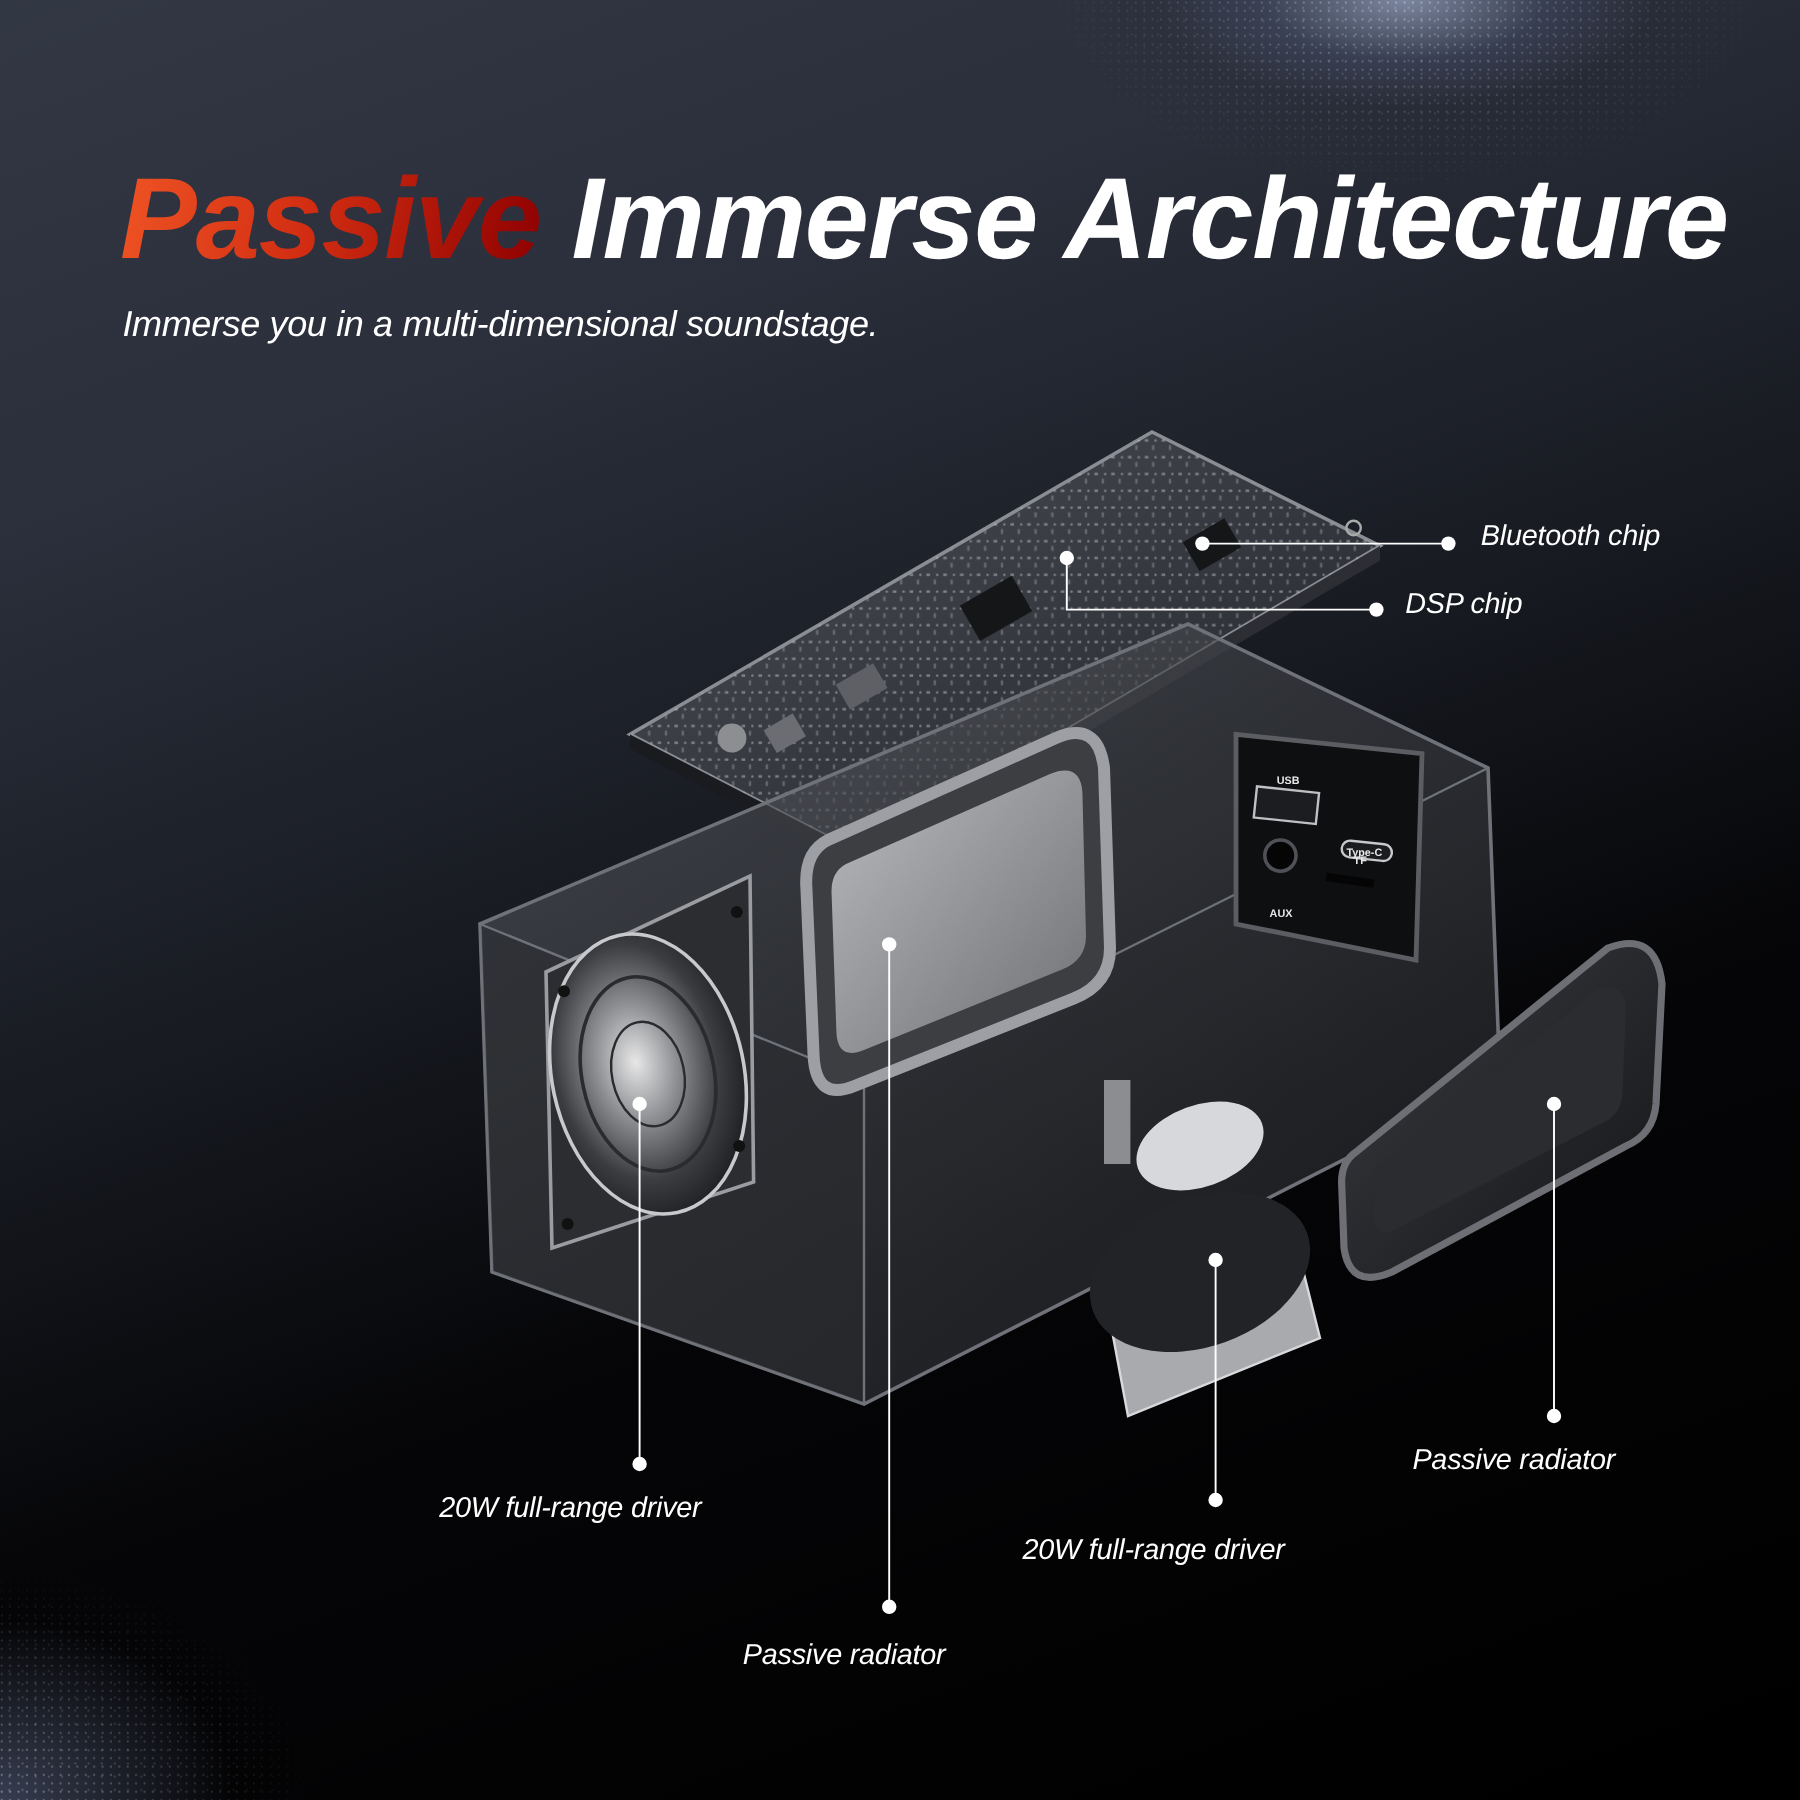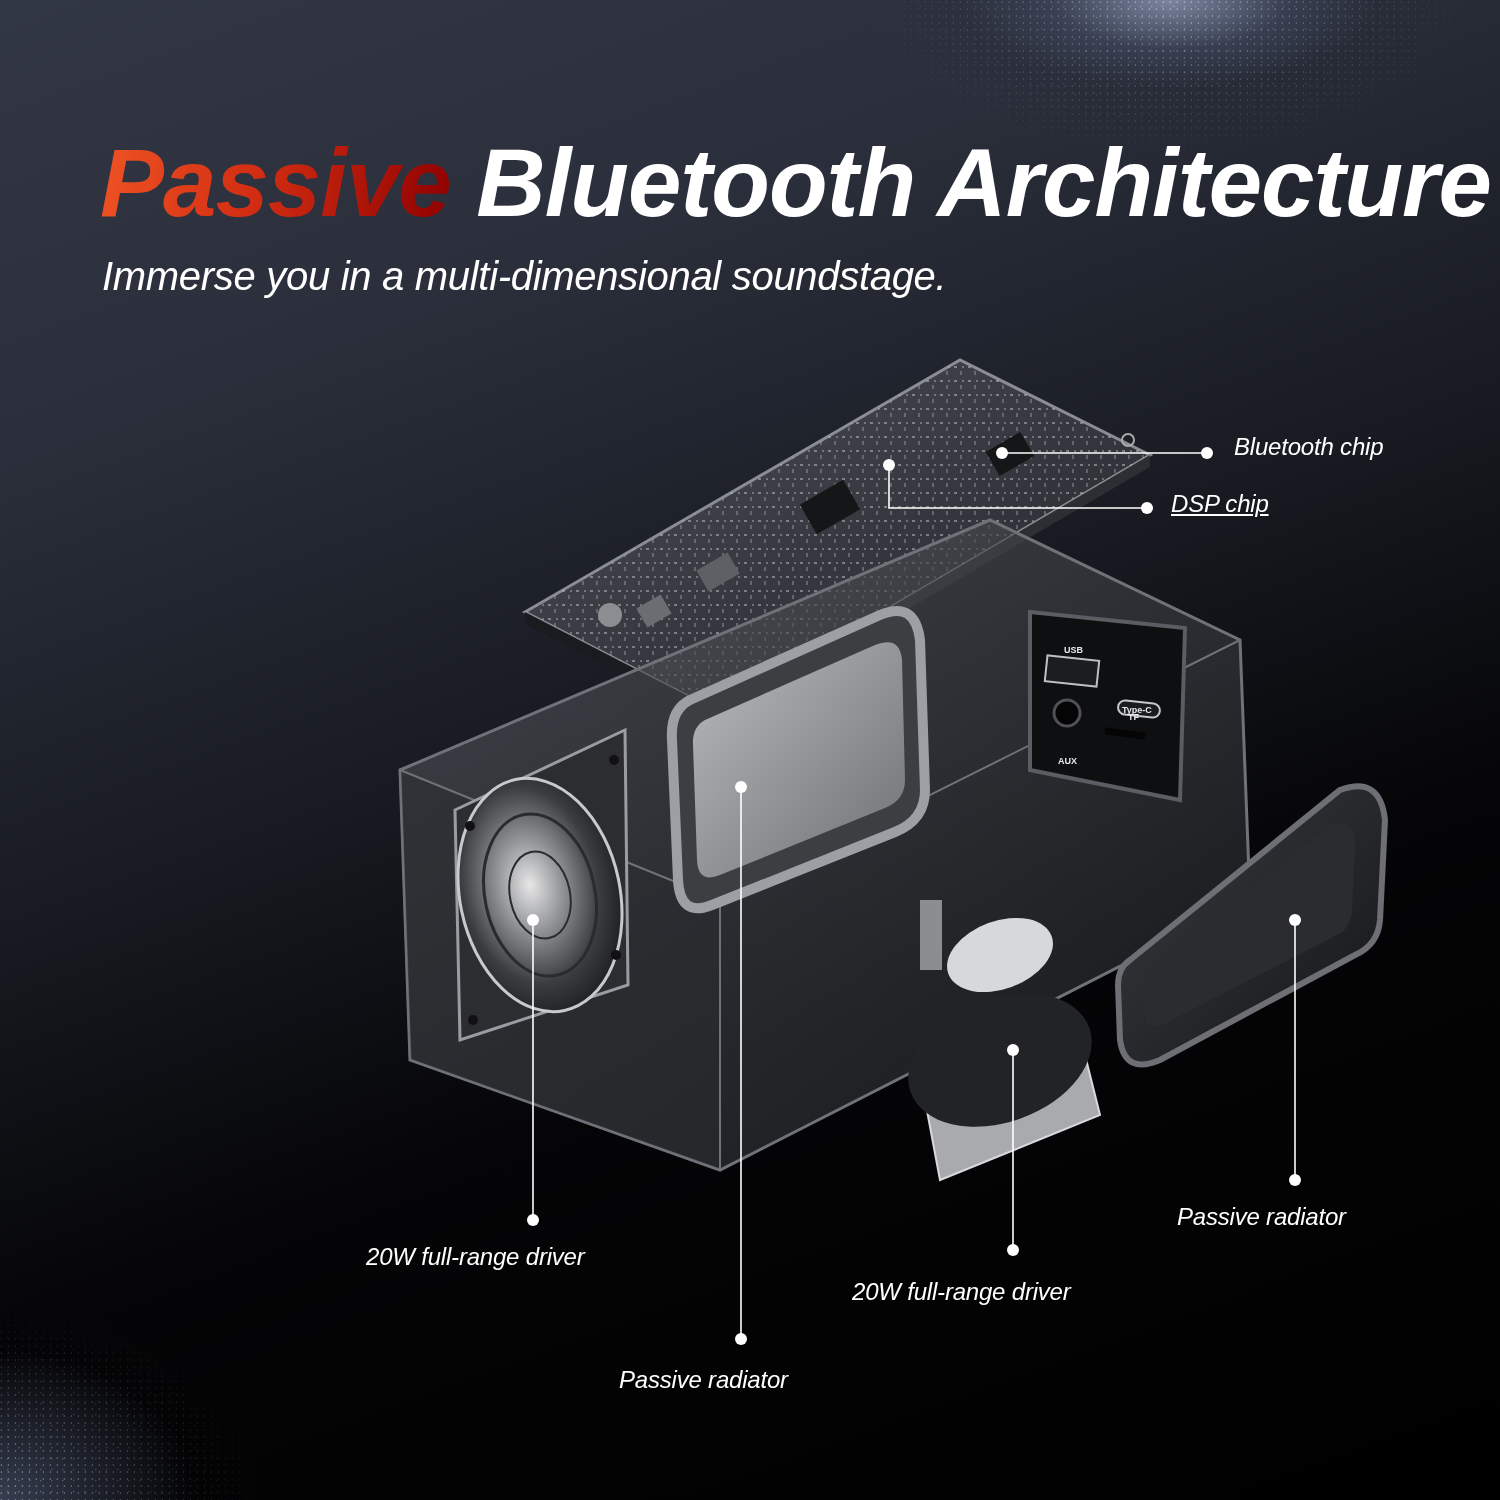--- a/index.html
+++ b/index.html
@@ -33,40 +33,40 @@
     font-size: 96px; font-weight: 700; font-style: italic;
     letter-spacing: -1px; white-space: nowrap; line-height: 1.15;
   }
   .headline .accent {
     background: linear-gradient(100deg, #ef5424 0%, #d22d12 45%, #8e0000 100%);
     -webkit-background-clip: text; background-clip: text; color: transparent;
   }
   .headline .rest { color: #ffffff; }
   .subhead {
     position: absolute; left: 102px; top: 254px;
-    font-size: 40px; font-style: italic; color: #ffffff; white-space: nowrap;
+    font-size: 30px; font-style: italic; color: #ffffff; white-space: nowrap;
     letter-spacing: -0.3px;
   }
   .illus { position: absolute; left: 0; top: 0; width: 1500px; height: 1500px; }
   .label {
     position: absolute; color: #fff; font-style: italic; font-size: 24px;
     white-space: nowrap; letter-spacing: -0.2px;
   }
   .port-label {
     position: absolute; color: #e8e8e8; font-size: 9px; font-weight: 700; white-space: nowrap;
   }
 </style>
 </head>
 <body>
 
 <div class="bg"></div>
 <div class="speckle"></div>
 <div class="speckle bl"></div>
 
-<div class="headline"><span class="accent">Passive</span><span class="rest"> Bluetooth Architecture</span></div>
+<div class="headline"><span class="accent">Passive</span><span class="rest"> Immerse Architecture</span></div>
 <div class="subhead">Immerse you in a multi-dimensional soundstage.</div>
 
 <svg class="illus" viewBox="0 0 1500 1500">
   <defs>
     <linearGradient id="shell" x1="0" y1="0" x2="1" y2="1">
       <stop offset="0" stop-color="#5a5d63" stop-opacity="0.55"></stop>
       <stop offset="1" stop-color="#1b1c1f" stop-opacity="0.75"></stop>
     </linearGradient>
     <linearGradient id="pcb" x1="0" y1="0" x2="1" y2="1">
       <stop offset="0" stop-color="#4b4e55"></stop>
@@ -175,17 +175,17 @@
       <circle cx="1295" cy="1180" r="6" stroke="none"></circle>
   </g>
 </svg>
 
 <div class="port-label" style="left:1064px;top:645px;">USB</div>
 <div class="port-label" style="left:1122px;top:705px;">Type-C</div>
 <div class="port-label" style="left:1058px;top:756px;">AUX</div>
 <div class="port-label" style="left:1128px;top:712px;">TF</div>
 
 <div class="label" style="left:1234px;top:433px;">Bluetooth chip</div>
-<div class="label" style="left:1171px;top:490px;text-decoration:underline;">DSP chip</div>
+<div class="label" style="left:1171px;top:490px;">DSP chip</div>
 <div class="label" style="left:366px;top:1243px;">20W full-range driver</div>
 <div class="label" style="left:619px;top:1366px;">Passive radiator</div>
 <div class="label" style="left:852px;top:1278px;">20W full-range driver</div>
 <div class="label" style="left:1177px;top:1203px;">Passive radiator</div>
 
 </body></html>

